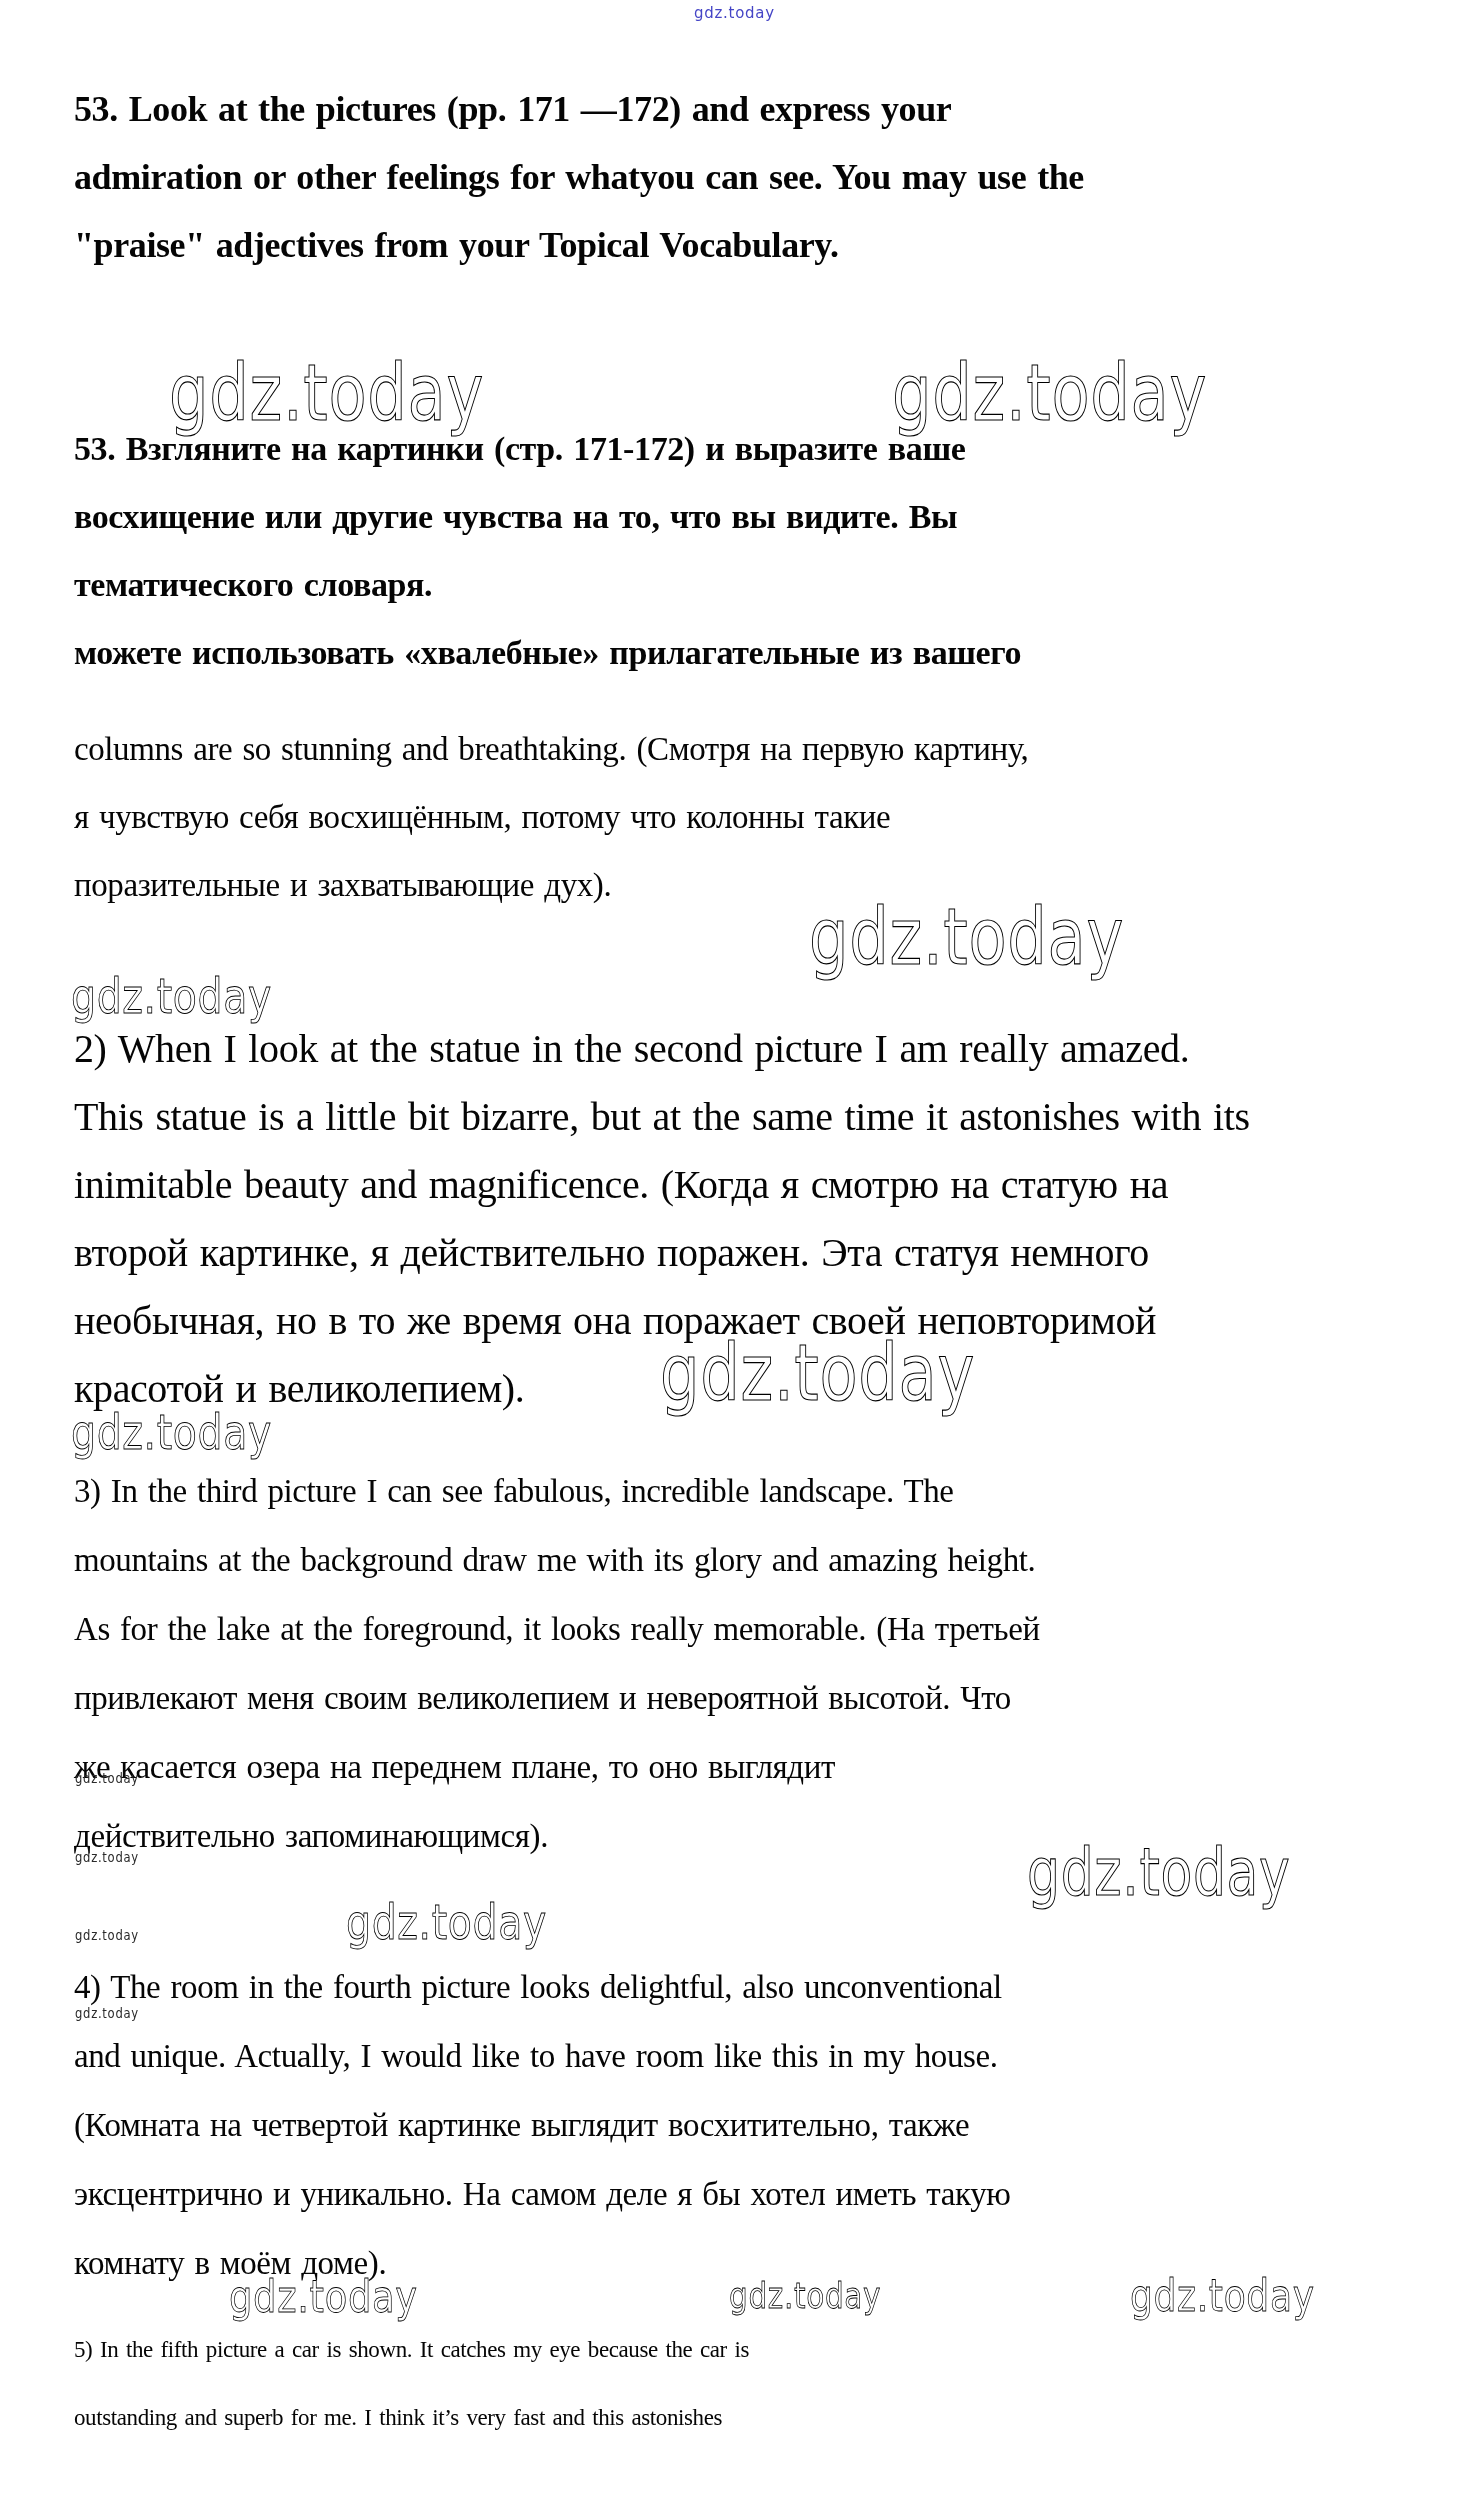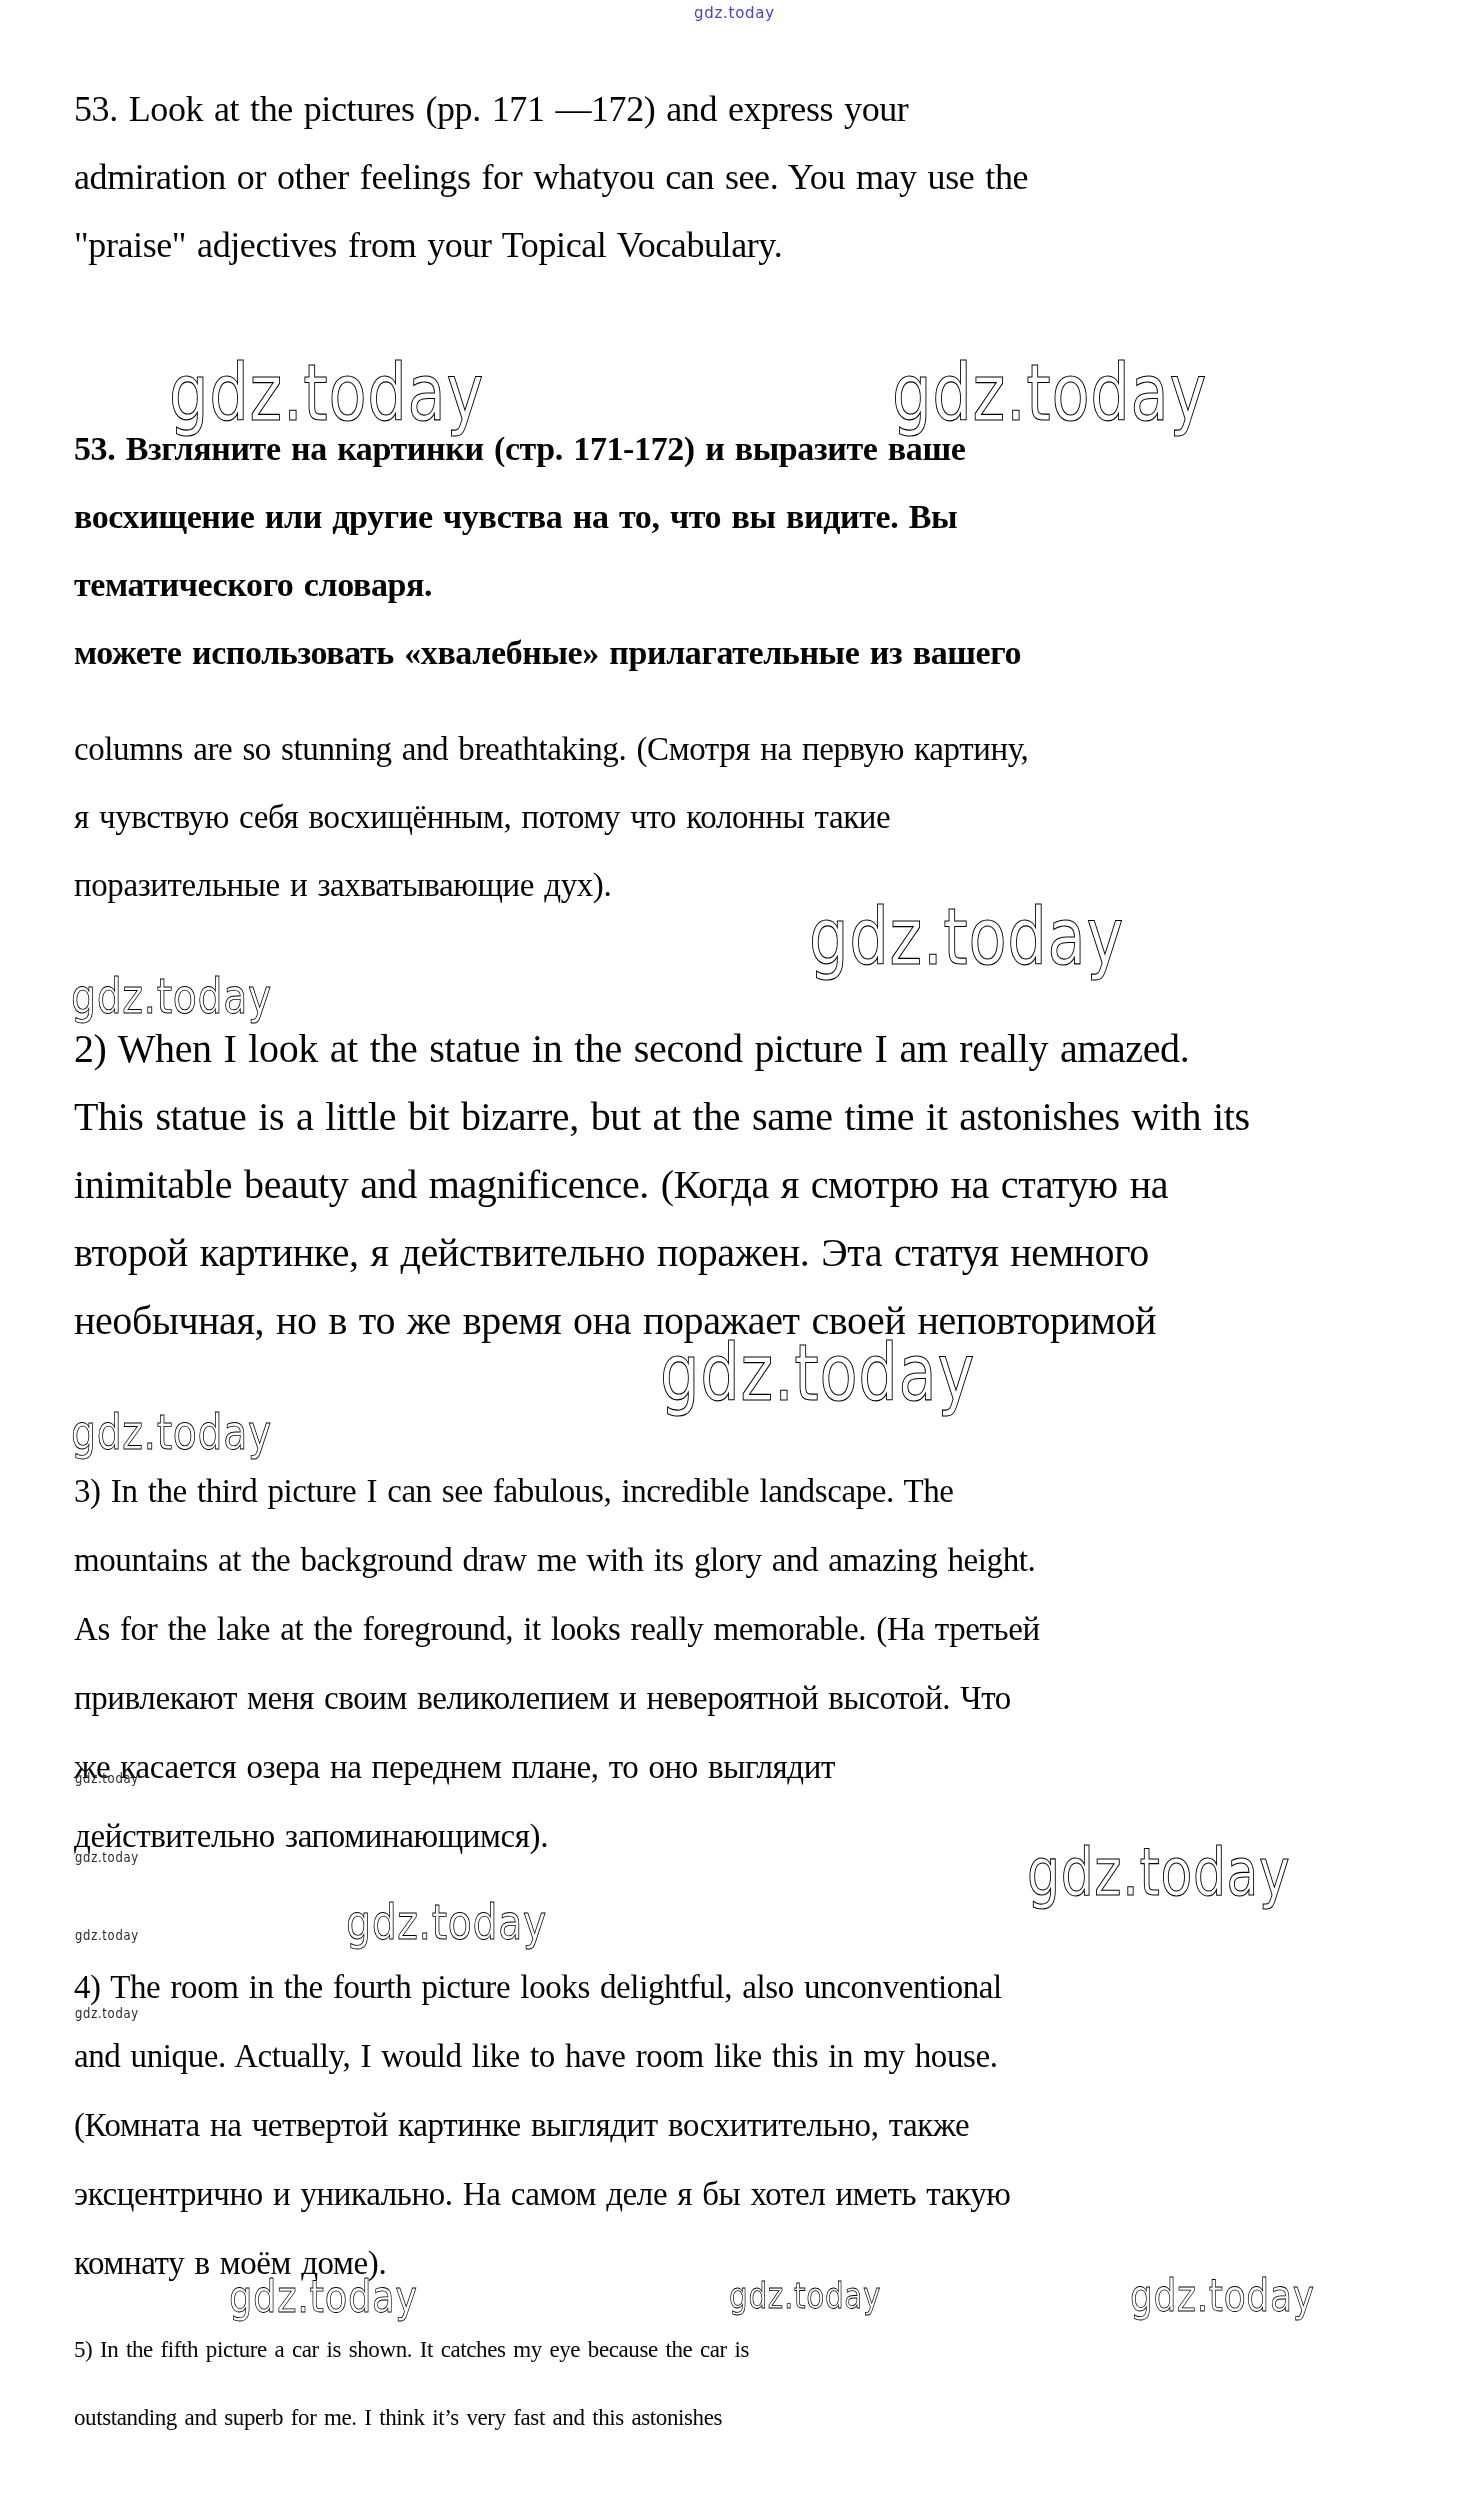--- a/index.html
+++ b/index.html
@@ -13,21 +13,21 @@
     color:#050505;
     padding-left:36px;
   }
   
   .textblock{position:absolute;left:74px;}
   .textblock .line{
     white-space:nowrap;
     letter-spacing:-0.4px;
     word-spacing:2.3px;
   }
-  #title-en{top:75px;font-size:36px;font-weight:normal;line-height:68px;}
+  #title-en{top:75px;font-size:36px;font-weight:bold;line-height:68px;}
   #title-ru{top:415px;font-size:34px;font-weight:bold;line-height:68px;}
   #answer-1{top:715px;font-size:33px;line-height:68px;}
   #answer-2{top:1015px;font-size:40px;line-height:68px;}
   #answer-3{top:1457px;font-size:33px;line-height:69px;}
   #answer-4{top:1953px;font-size:33px;line-height:69px;}
   #answer-5{top:2316px;font-size:23px;line-height:68px;}
   
   .wm{
     position:absolute;
     font-family:"DejaVu Sans","Liberation Sans",sans-serif;
@@ -100,20 +100,21 @@
     </div>
   <span class="wm wm-big" id="wm-p1-big">gdz.today</span>
   <span class="wm wm-med" id="wm-p1-left">gdz.today</span>
 
   <div class="textblock" id="answer-2">
       <div class="line">2) When I look at the statue in the second picture I am really amazed.</div>
       <div class="line">This statue is a little bit bizarre, but at the same time it astonishes with its</div>
       <div class="line">inimitable beauty and magnificence. (Когда я смотрю на статую на</div>
       <div class="line">второй картинке, я действительно поражен. Эта статуя немного</div>
       <div class="line">необычная, но в то же время она поражает своей неповторимой</div>
+      <div class="line">красотой и великолепием).</div>
     </div>
   <span class="wm wm-big" id="wm-p2-big">gdz.today</span>
   <span class="wm wm-med" id="wm-p2-left">gdz.today</span>
 
   <div class="textblock" id="answer-3">
       <div class="line">3) In the third picture I can see fabulous, incredible landscape. The</div>
       <div class="line">mountains at the background draw me with its glory and amazing height.</div>
       <div class="line">As for the lake at the foreground, it looks really memorable. (На третьей</div>
       <div class="line">привлекают меня своим великолепием и невероятной высотой. Что</div>
       <div class="line">же касается озера на переднем плане, то оно выглядит</div>

